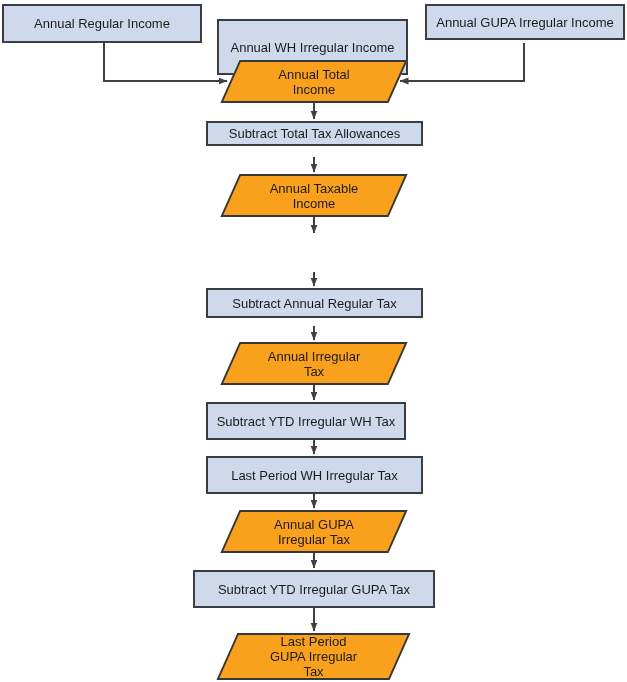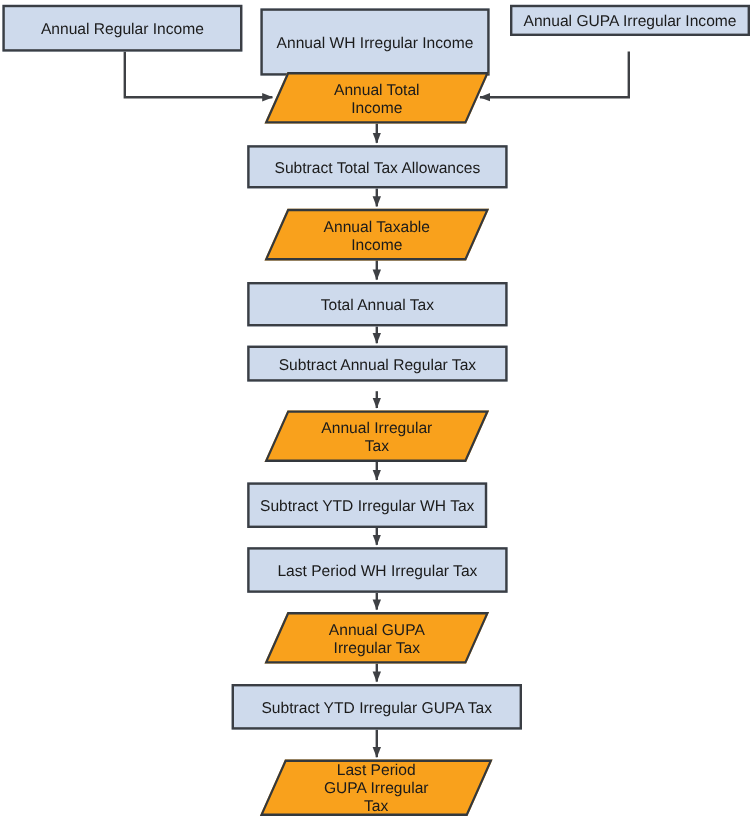--- a/index.html
+++ b/index.html
@@ -86,47 +86,44 @@
     <path class="edge" d="M314 440 V454" marker-end="url(#ah)"></path>
     <path class="edge" d="M314 494 V508" marker-end="url(#ah)"></path>
     <path class="edge" d="M314 553 V568" marker-end="url(#ah)"></path>
     <path class="edge" d="M314 608 V631" marker-end="url(#ah)"></path>
   </svg>
 
   <div class="node process" style="left:2px;top:4px;width:200px;height:39px">
     <span class="label">Annual Regular Income</span>
   </div>
 
-  <div class="node process" style="left:217px;top:7px;width:191px;height:56px">
+  <div class="node process" style="left:217px;top:19px;width:191px;height:56px">
     <span class="label">Annual WH Irregular Income</span>
   </div>
 
-  <div class="node process" style="left:425px;top:4px;width:200px;height:26px">
+  <div class="node process" style="left:425px;top:4px;width:200px;height:36px">
     <span class="label">Annual GUPA Irregular Income</span>
   </div>
 
   <div class="node data-node" style="left:220px;top:60px;width:188px;height:43px">
     <div class="para-bg"></div>
     <span class="label">Annual Total
 Income</span>
   </div>
 
-  <div class="node process" style="left:206px;top:121px;width:217px;height:36px">
+  <div class="node process" style="left:206px;top:121px;width:217px;height:25px">
     <span class="label">Subtract Total Tax Allowances</span>
   </div>
 
   <div class="node data-node" style="left:220px;top:174px;width:188px;height:43px">
     <div class="para-bg"></div>
     <span class="label">Annual Taxable
 Income</span>
   </div>
 
-  <div class="node process" style="left:206px;top:235px;width:217px;height:37px">
-    <span class="label">Total Annual Tax</span>
-  </div>
 
   <div class="node process" style="left:206px;top:288px;width:217px;height:30px">
     <span class="label">Subtract Annual Regular Tax</span>
   </div>
 
   <div class="node data-node" style="left:220px;top:342px;width:188px;height:43px">
     <div class="para-bg"></div>
     <span class="label">Annual Irregular
 Tax</span>
   </div>

